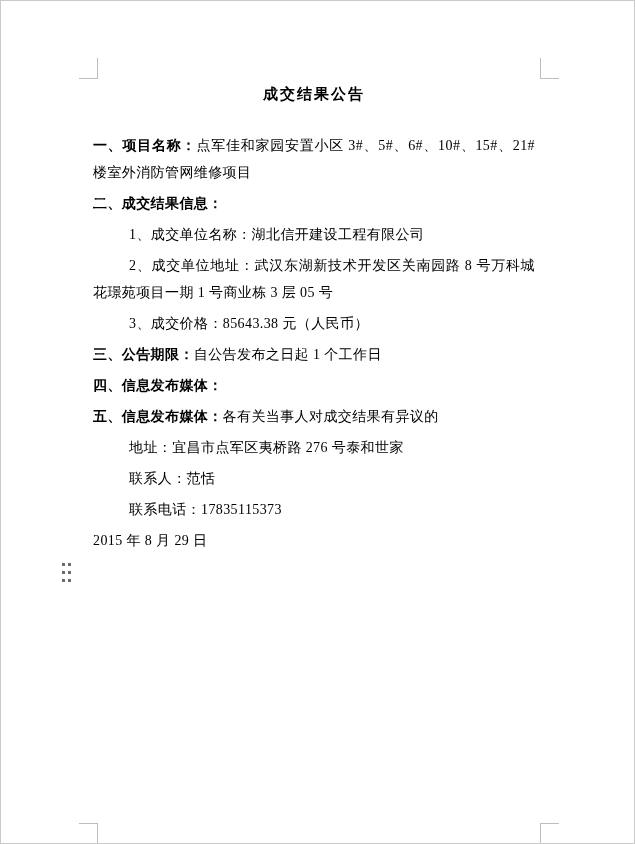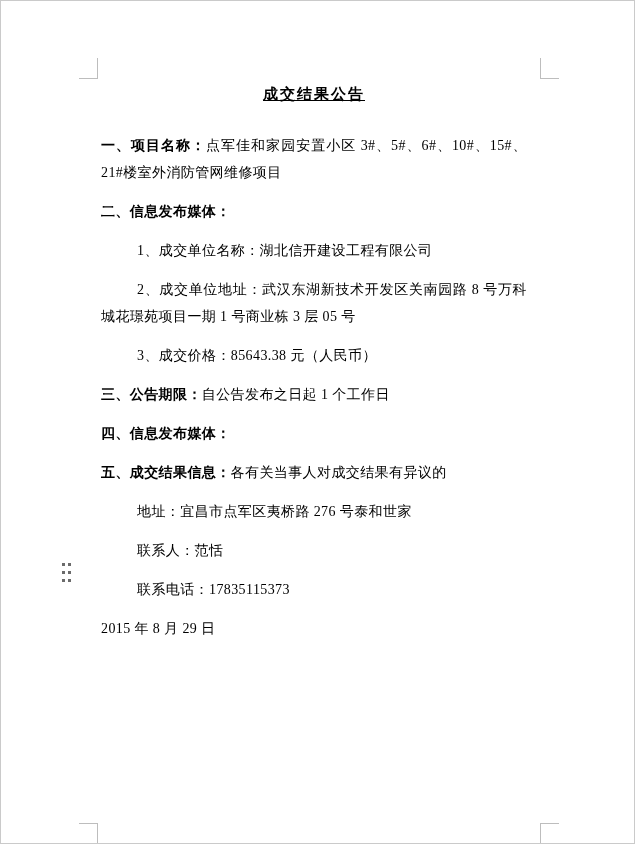--- a/index.html
+++ b/index.html
@@ -18,24 +18,23 @@
     box-sizing:border-box;
     padding:80px 95px 0 88px;
   }
   .doc-title{
     font-size:15px;
     font-weight:700;
     line-height:27px;
     text-align:center;
     letter-spacing:2px;
     margin:0 0 24px 0;
-    text-decoration:underline;
   }
   p.line{
-    margin:12px;
+    margin:4px;
     font-size:14px;
     line-height:27px;
     letter-spacing:0.4px;
     text-align:justify;
   }
   p.indent{text-indent:36px;}
   .b{font-weight:700;}
   .date-line{
     margin-top:22px;
     text-align:right;
@@ -80,34 +79,34 @@
     <span></span>
       <span></span>
   </div>
 
   <div class="content">
 
     <div class="doc-title">成交结果公告</div>
 
     <p class="line"><span class="b">一、项目名称：</span><span>点军佳和家园安置小区 3#、5#、6#、10#、15#、21#楼室外消防管网维修项目</span></p>
 
-    <p class="line"><span class="b">二、信息发布媒体：</span></p>
+    <p class="line"><span class="b">二、成交结果信息：</span></p>
 
     <p class="line indent"><span>1、成交单位名称：湖北信开建设工程有限公司</span></p>
 
     <p class="line indent"><span>2、成交单位地址：武汉东湖新技术开发区关南园路 8 号万科城花璟苑项目一期 1 号商业栋 3 层 05 号</span></p>
 
     <p class="line indent"><span>3、成交价格：85643.38 元（人民币）</span></p>
 
     <p class="line"><span class="b">三、公告期限：</span><span>自公告发布之日起 1 个工作日</span></p>
 
     <p class="line"><span class="b">四、信息发布媒体：</span></p>
 
 
-    <p class="line"><span class="b">五、成交结果信息：</span><span>各有关当事人对成交结果有异议的</span></p>
+    <p class="line"><span class="b">五、信息发布媒体：</span><span>各有关当事人对成交结果有异议的</span></p>
 
 
 
     <p class="line indent"><span>地址：宜昌市点军区夷桥路 276 号泰和世家</span></p>
 
     <p class="line indent"><span>联系人：范恬</span></p>
 
     <p class="line indent"><span>联系电话：17835115373</span></p>
 
     <p class="line date-line">2015 年 8 月 29 日</p>

